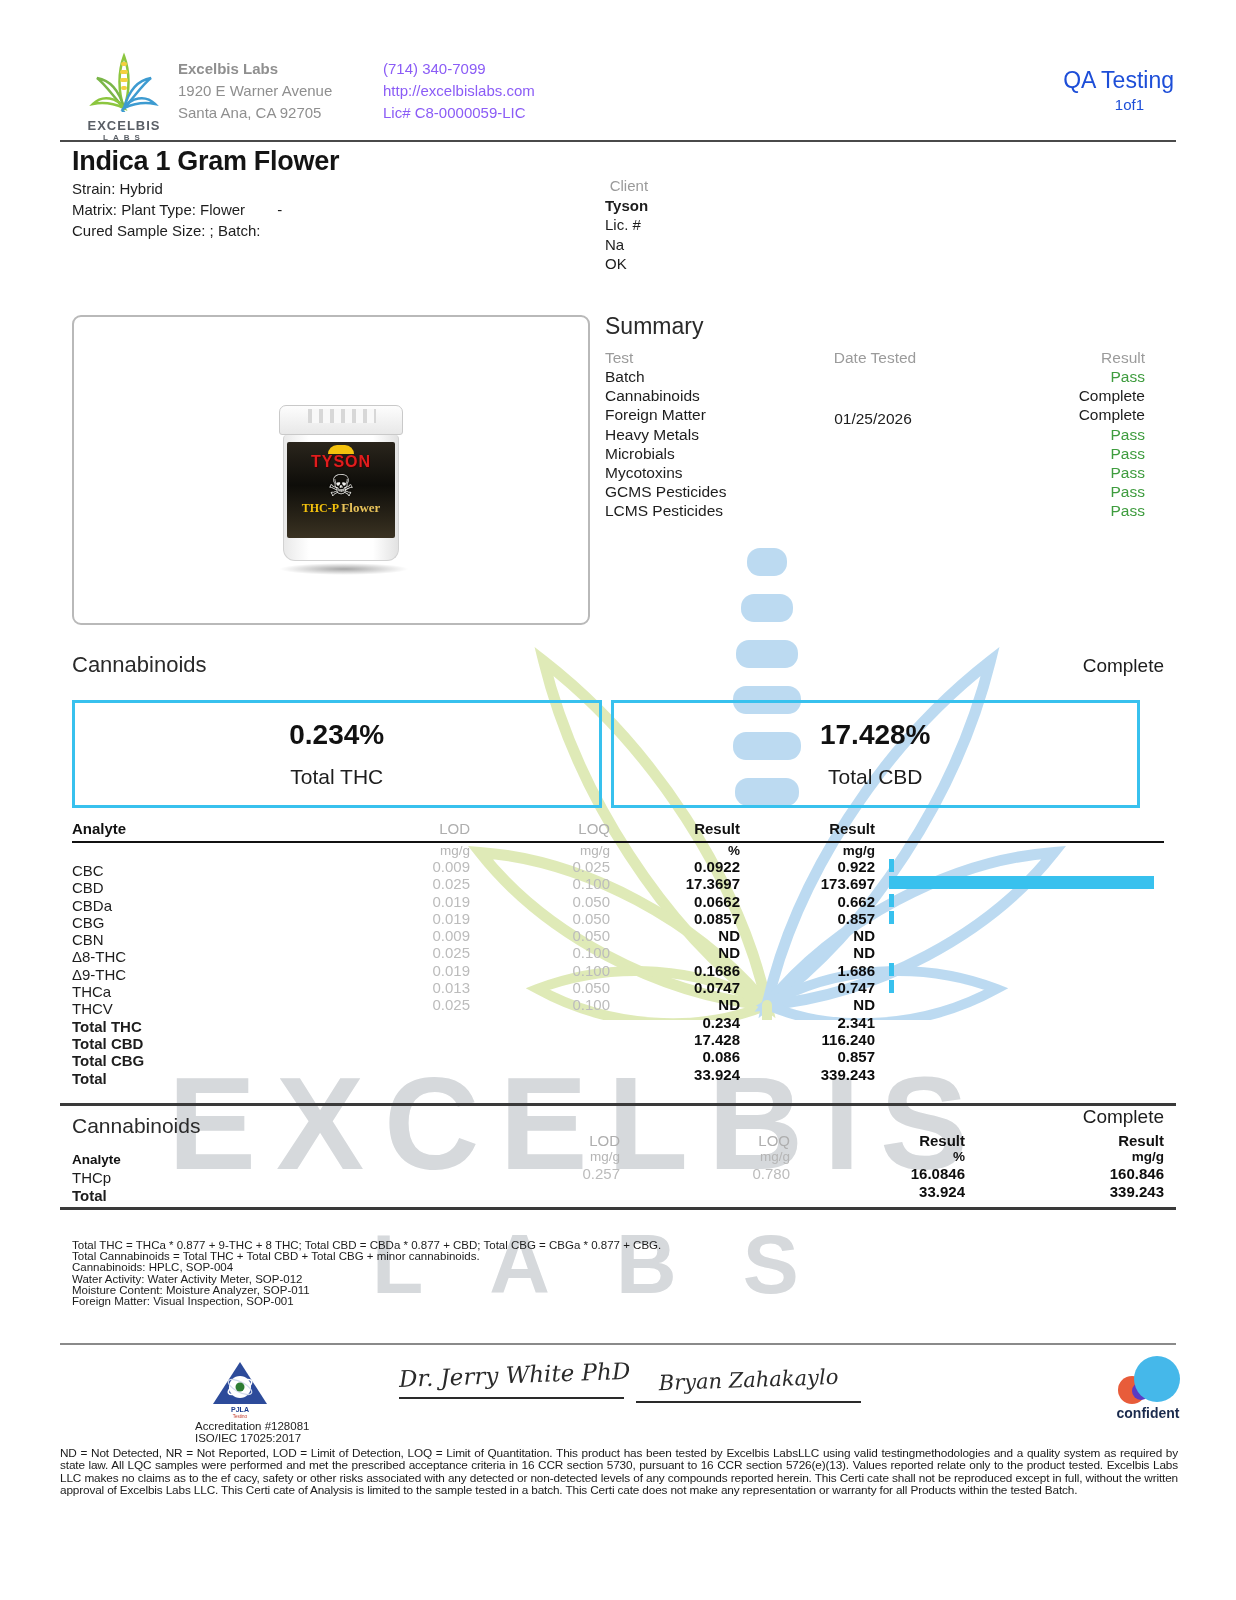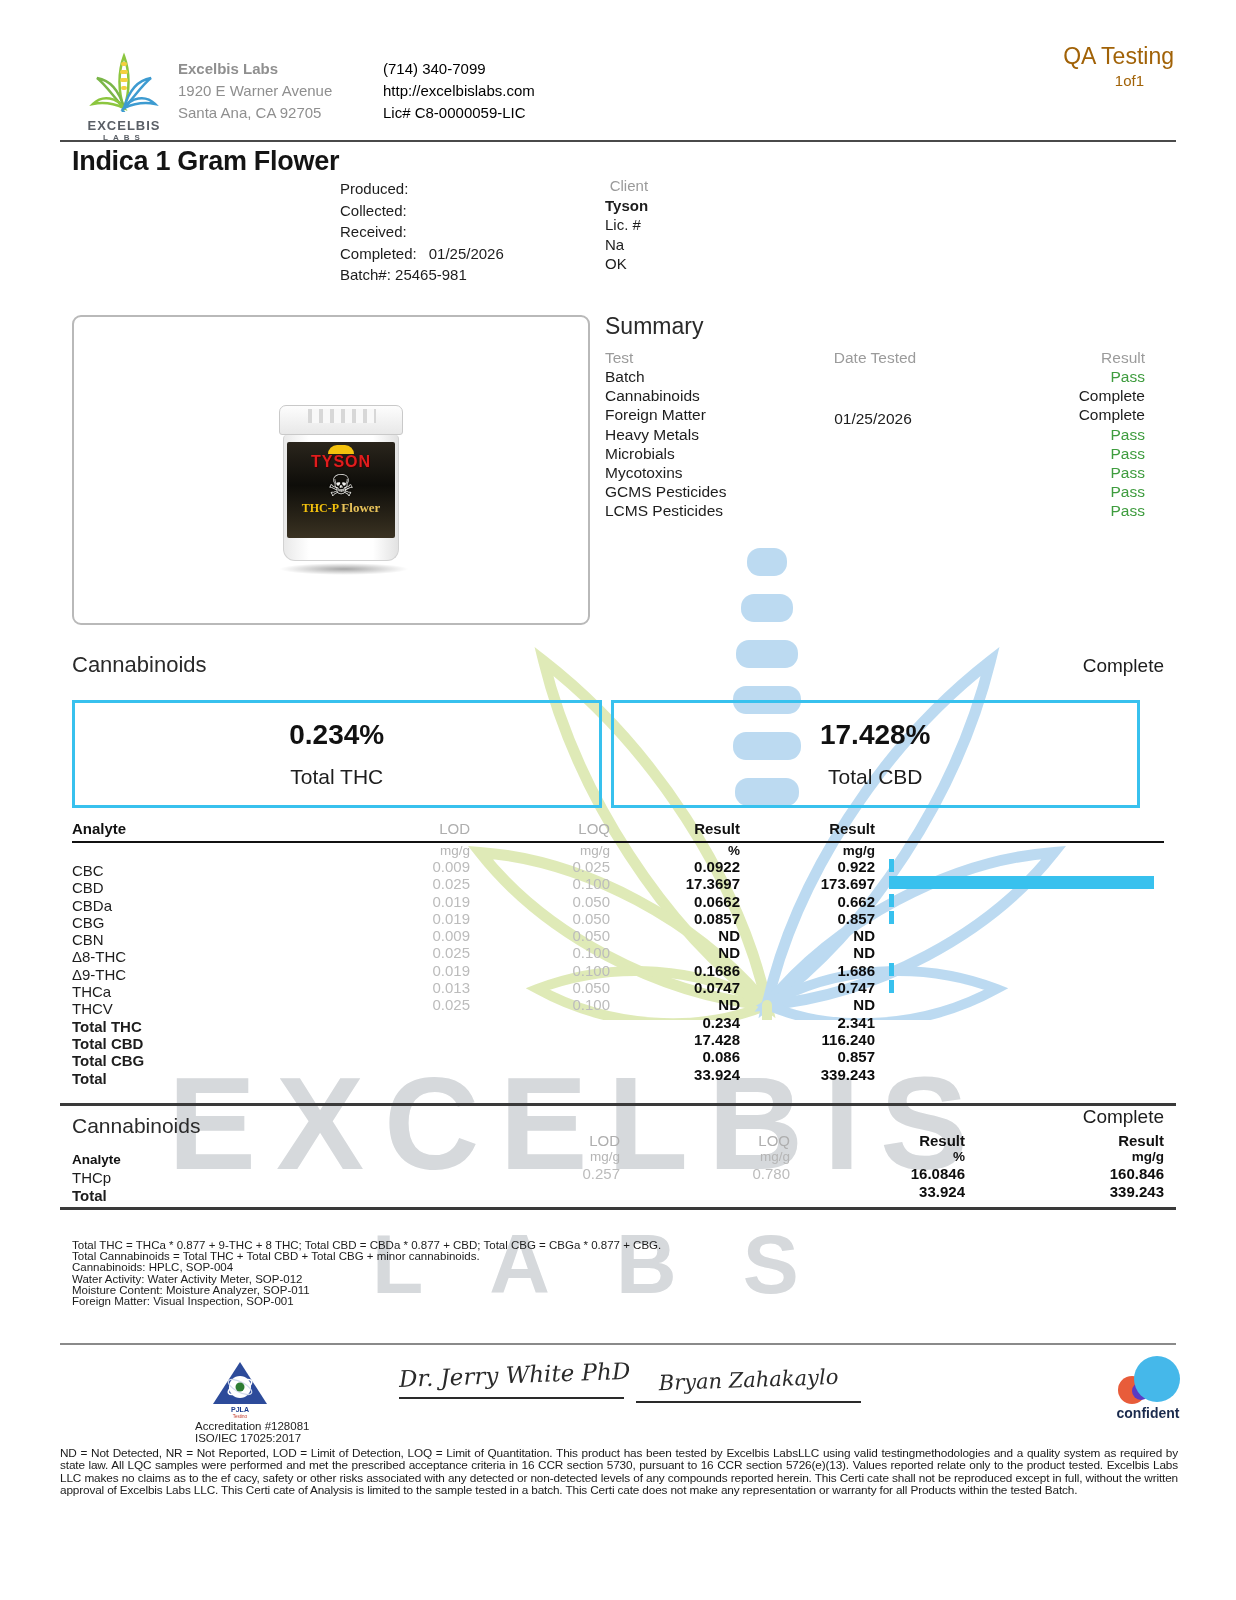--- a/index.html
+++ b/index.html
@@ -14,22 +14,22 @@
   .wm-text2 { position:absolute; left:372px; top:1216px; z-index:0; font-size:84px; font-weight:bold;
               letter-spacing:66px; color:#d6d9dc; white-space:nowrap; }
   .z { position:absolute; z-index:1; }
 
   
   .logo { left:74px; top:50px; width:100px; text-align:center; }
   .logo-name { font-size:13px; font-weight:bold; color:#5a5f66; letter-spacing:1px; margin-top:2px;}
   .logo-sub { font-size:8px; font-weight:bold; color:#5a5f66; letter-spacing:5px; }
   .labinfo { left:178px; top:58px; font-size:15px; line-height:22px; color:#8f8f8f; }
   .labinfo .b { font-weight:bold; }
-  .contact { left:383px; top:58px; font-size:15px; line-height:22px; color:#000000; }
-  .qa { right:62px; top:43px; text-align:right; color:#a16207; }
+  .contact { left:383px; top:58px; font-size:15px; line-height:22px; color:#8b5cf6; }
+  .qa { right:62px; top:67px; text-align:right; color:#1d4ed8; }
   .qa-title { font-size:23px; }
   .qa-page { font-size:15px; padding-right:30px; margin-top:2px; }
   .hr-top { left:60px; top:140px; width:1116px; height:2px; background:#4a4a4a; }
 
   .title { left:72px; top:146px; font-size:27px; font-weight:bold; color:#141414; letter-spacing:-0.3px;}
 
   .det-left { left:72px; top:178px; font-size:15px; line-height:21px; color:#1d1d1d; }
   .det-mid { left:340px; top:178px; font-size:15px; line-height:21.5px; color:#1d1d1d; }
   .det-client { left:605px; top:176px; font-size:15px; line-height:19.5px; color:#1d1d1d; }
   .det-client .gray { color:#9a9a9a;text-align:right; }
@@ -205,28 +205,26 @@
 
   <div class="z qa">
     <div class="qa-title">QA Testing</div>
     <div class="qa-page">1of1</div>
   </div>
 
   <div class="z hr-top"></div>
 
   <div class="z title">Indica 1 Gram Flower</div>
 
-
-  <div class="z det-mid">
-    <div>Produced:</div>
-    <div>Collected:</div>
-    <div>Received:</div>
-    <div><span>Completed:</span><span class="val-gap">01/25/2026</span></div>
-    <div><span>Batch#:</span> <span>25465-981</span></div>
-  </div>
+  <div class="z det-left">
+    <div>Strain: Hybrid</div>
+    <div><span>Matrix: Plant Type: Flower</span><span class="dash-gap">-</span></div>
+    <div>Cured Sample Size: ; Batch:</div>
+  </div>
+
 
   <div class="z det-client">
     <div class="gray">Client</div>
     <div class="b">Tyson</div>
     <div>Lic. #</div>
     <div>Na</div>
     <div>OK</div>
   </div>
 
   <div class="z photo-box">

